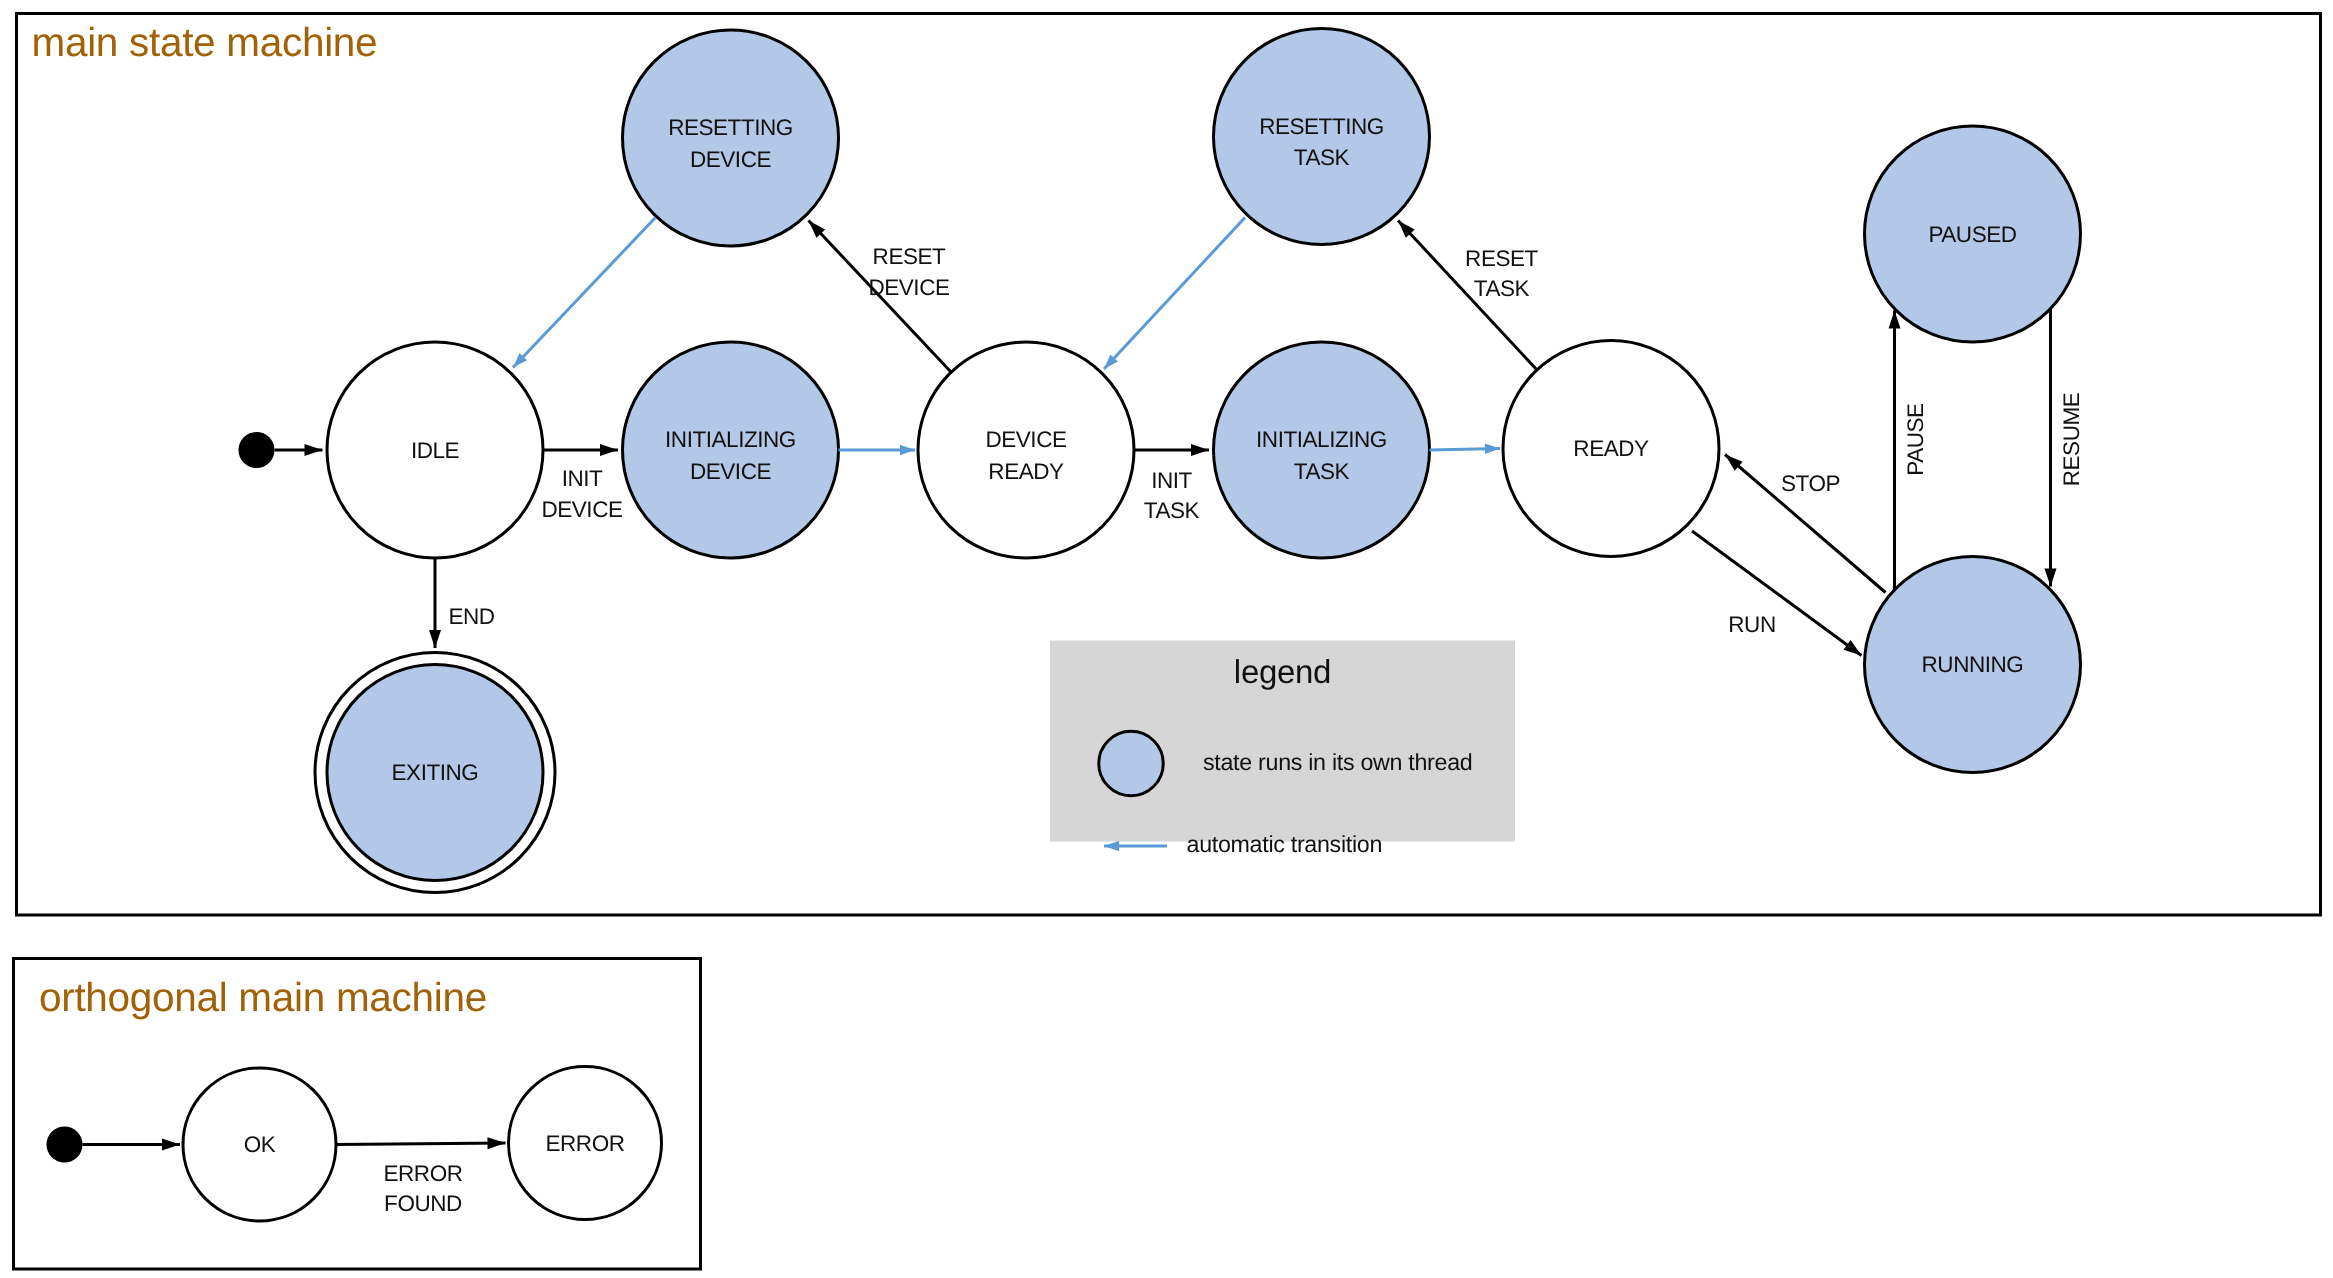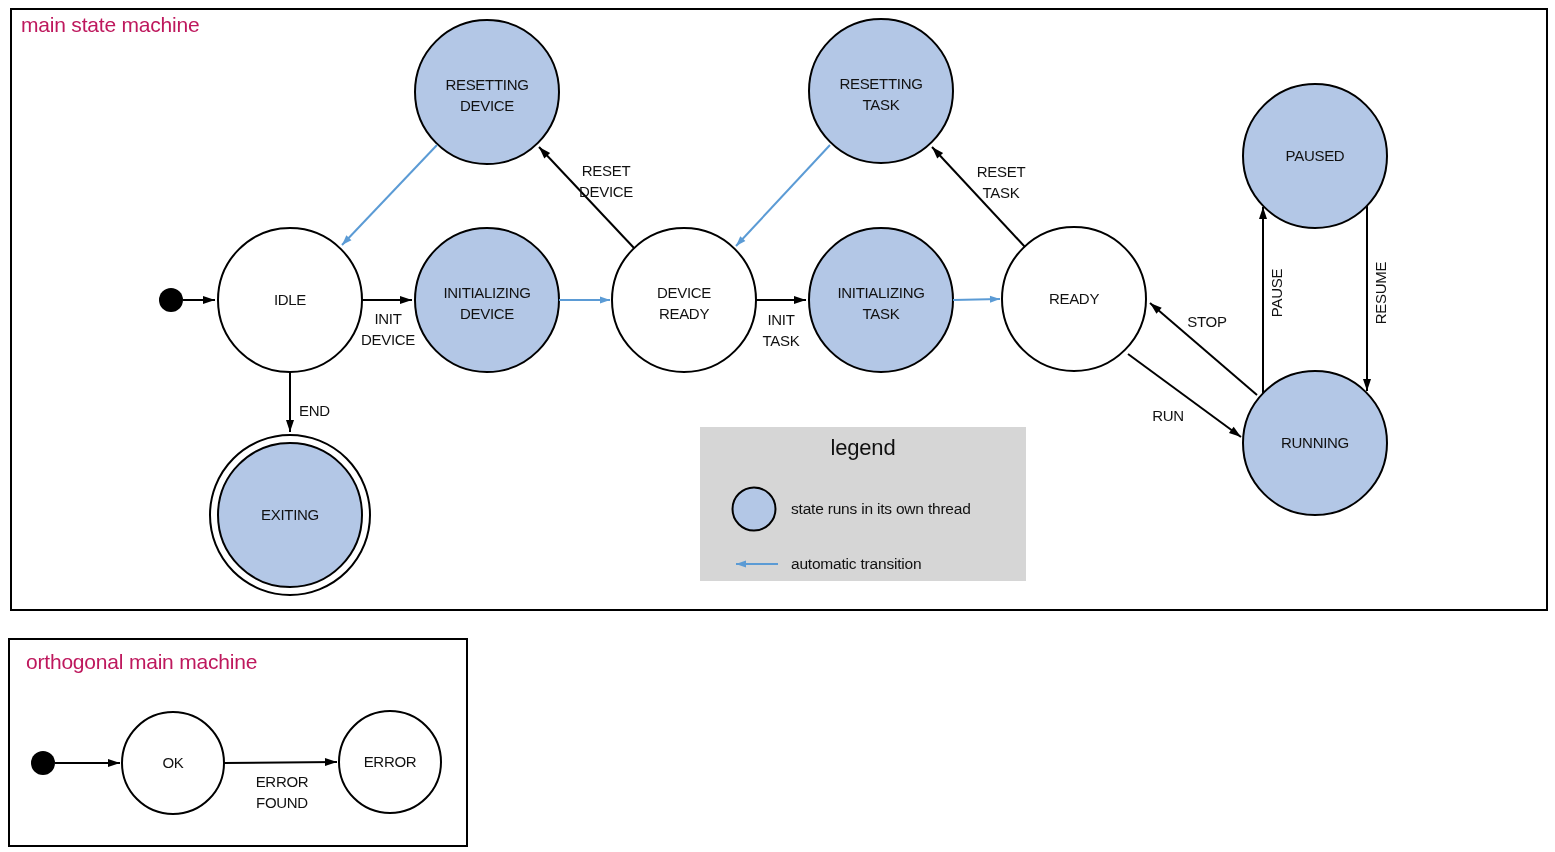--- a/index.html
+++ b/index.html
@@ -1,29 +1,29 @@
 <!DOCTYPE html>
 <html><head>
 <meta charset="utf-8">
 <style>
   html,body{margin:0;padding:0;background:#fff;}
   body{position:relative;width:1555px;height:852px;overflow:hidden;
        font-family:"Liberation Sans",sans-serif;color:#111;}
   .panel{position:absolute;border:2px solid #000;box-sizing:border-box;background:#fff;}
   #main-panel{left:10px;top:8px;width:1538px;height:603px;}
   #ortho-panel{left:8px;top:638px;width:460px;height:209px;}
-  .panel-title{position:absolute;font-size:21px;letter-spacing:-0.2px;color:#be185d;white-space:nowrap;}
+  .panel-title{position:absolute;font-size:27px;letter-spacing:-0.2px;color:#a16207;white-space:nowrap;}
   #main-panel-title{left:21px;top:13px;}
   #ortho-panel-title{left:26px;top:650px;}
   #diagram{position:absolute;left:0;top:0;pointer-events:none;}
-  #legend{position:absolute;left:700px;top:427px;width:310px;height:154px;padding-left:16px;}
+  #legend{position:absolute;left:700px;top:427px;width:310px;height:134px;}
   #legend-title{position:absolute;left:0;top:8px;width:100%;text-align:center;
                 font-size:22px;letter-spacing:-0.2px;}
   .legend-label{position:absolute;left:91px;font-size:15.5px;letter-spacing:-0.2px;white-space:nowrap;}
-  #legend-item1-label{top:73px;}
+  #legend-item1-label{top:73px;margin-left:11px;}
   #legend-item2-label{top:128px;}
   #legend-swatch-circle{position:absolute;left:31px;top:59px;}
   #legend-swatch-arrow{position:absolute;left:26px;top:131px;}
   svg text{font-family:"Liberation Sans",sans-serif;letter-spacing:-0.3px;}
 </style>
 </head>
 <body>
 
 <div id="main-panel" class="panel"></div>
 <div id="ortho-panel" class="panel"></div>

